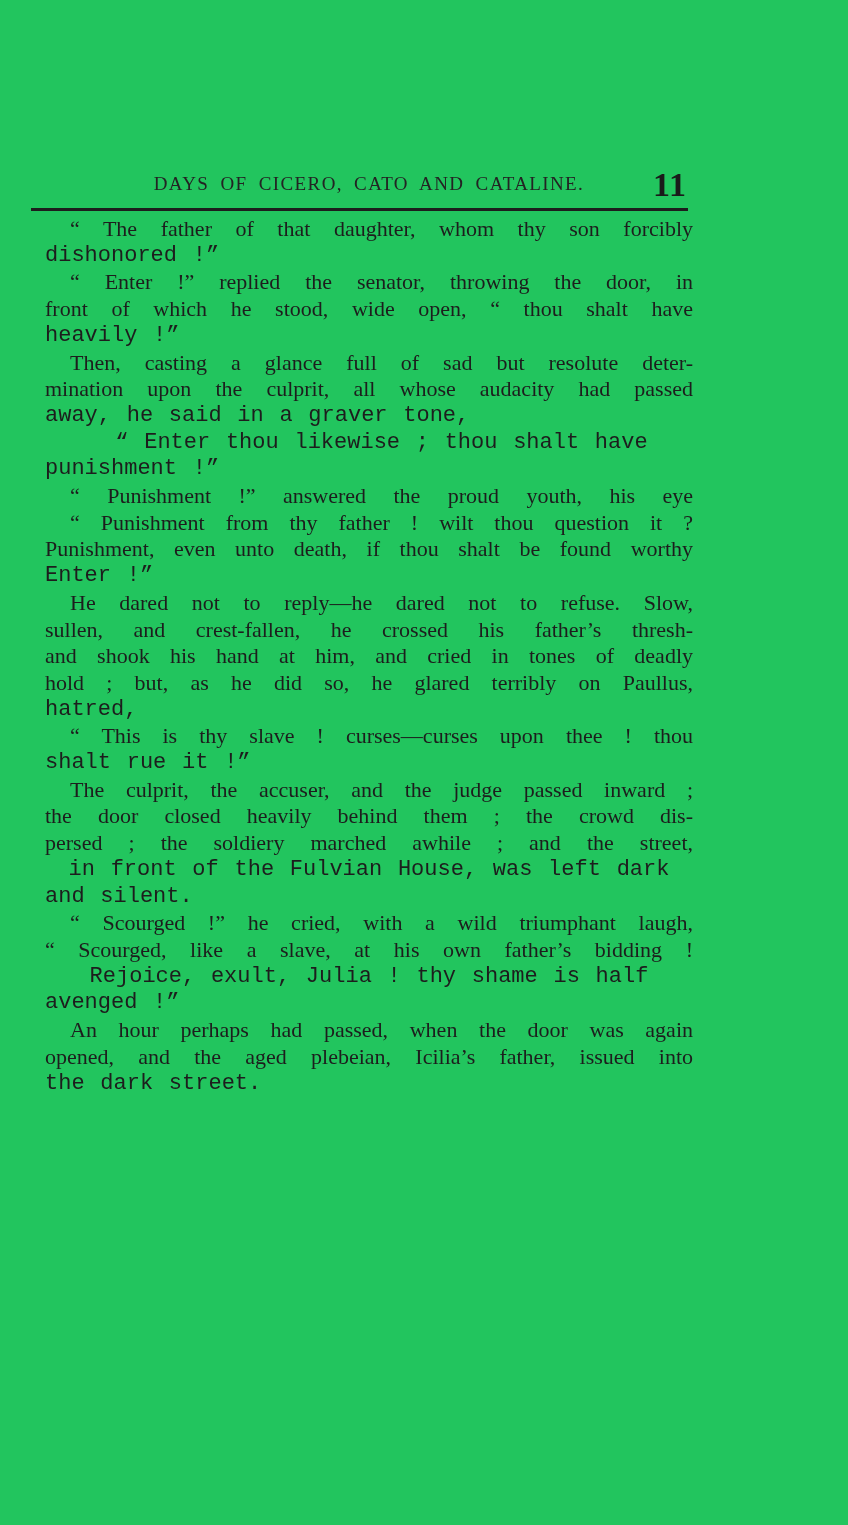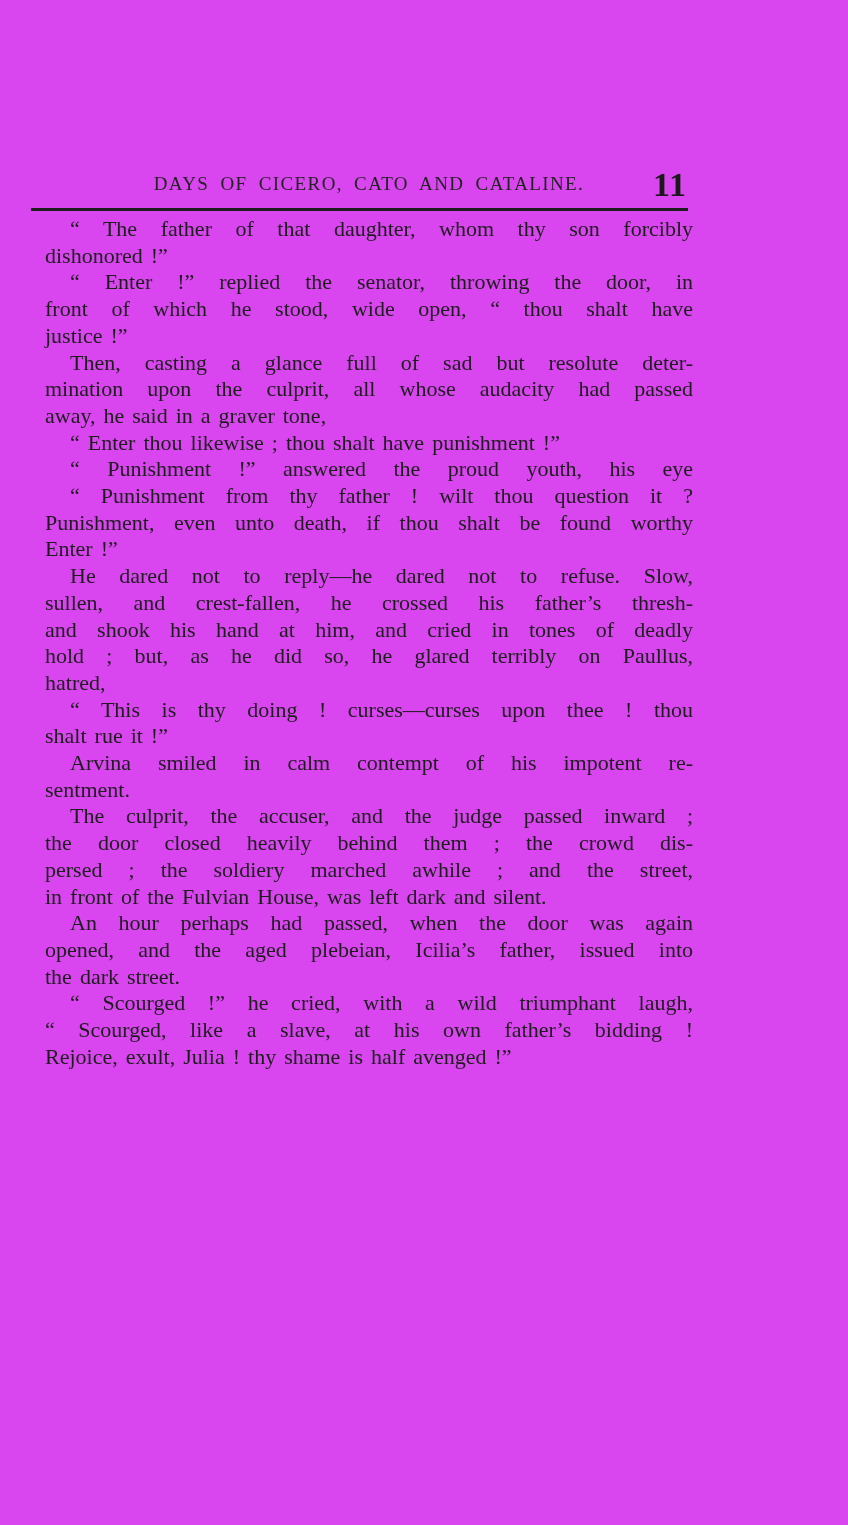--- a/index.html
+++ b/index.html
@@ -4,21 +4,21 @@
 <style>
   html, body {
     margin: 0;
     padding: 0;
     background: #ffffff;
   }
   .sheet {
     position: relative;
     width: 848px;
     height: 1525px;
-    background: #d946ef;
+    background: #22c55e;
     font-family: "Liberation Serif", serif;
     color: #1c1c1c;
     overflow: hidden;
   }
   .running-header {
     position: absolute;
     left: 45px;
     top: 170px;
     width: 648px;
     height: 30px;
@@ -63,22 +63,23 @@
     color: #1d1d1d;
   }
   .para {
     margin: 0;
   }
   .line {
     text-align: justify;
     text-align-last: justify;
   }
   .line.last {
-    text-align: right;
+    text-align: center;
     text-align-last: left;
+    font-family: Liberation Mono, monospace;
   }
   .line.indent {
     text-indent: 25px;
   }
 </style>
 </head>
 <body>
 
 <div class="sheet">
   <div class="running-header">
@@ -87,21 +88,21 @@
   </div>
   <div class="header-rule"></div>
   <div class="page-body">
       <div class="para">
         <div class="line indent">“ The father of that daughter, whom thy son forcibly</div>
         <div class="line last">dishonored !”</div>
       </div>
       <div class="para">
         <div class="line indent">“ Enter !” replied the senator, throwing the door, in</div>
         <div class="line">front of which he stood, wide open, “ thou shalt have</div>
-        <div class="line last">justice !”</div>
+        <div class="line last">heavily !”</div>
       </div>
       <div class="para">
         <div class="line indent">Then, casting a glance full of sad but resolute deter-</div>
         <div class="line">mination upon the culprit, all whose audacity had passed</div>
         <div class="line last">away, he said in a graver tone,</div>
       </div>
       <div class="para">
         <div class="line last indent">“ Enter thou likewise ; thou shalt have punishment !”</div>
       </div>
       <div class="para">
@@ -113,37 +114,33 @@
         <div class="line last">Enter !”</div>
       </div>
       <div class="para">
         <div class="line indent">He dared not to reply—he dared not to refuse.  Slow,</div>
         <div class="line">sullen, and crest-fallen, he crossed his father’s thresh-</div>
         <div class="line">and shook his hand at him, and cried in tones of deadly</div>
         <div class="line">hold ; but, as he did so, he glared terribly on Paullus,</div>
         <div class="line last">hatred,</div>
       </div>
       <div class="para">
-        <div class="line indent">“ This is thy doing ! curses—curses upon thee ! thou</div>
+        <div class="line indent">“ This is thy slave ! curses—curses upon thee ! thou</div>
         <div class="line last">shalt rue it !”</div>
-      </div>
-      <div class="para">
-        <div class="line indent">Arvina smiled in calm contempt of his impotent re-</div>
-        <div class="line last">sentment.</div>
       </div>
       <div class="para">
         <div class="line indent">The culprit, the accuser, and the judge passed inward ;</div>
         <div class="line">the door closed heavily behind them ; the crowd dis-</div>
         <div class="line">persed ; the soldiery marched awhile ; and the street,</div>
         <div class="line last">in front of the Fulvian House, was left dark and silent.</div>
       </div>
       <div class="para">
+        <div class="line indent">“ Scourged !” he cried, with a wild triumphant laugh,</div>
+        <div class="line">“ Scourged, like a slave, at his own father’s bidding !</div>
+        <div class="line last">Rejoice, exult, Julia ! thy shame is half avenged !”</div>
+      </div>
+      <div class="para">
         <div class="line indent">An hour perhaps had passed, when the door was again</div>
         <div class="line">opened, and the aged plebeian, Icilia’s father, issued into</div>
         <div class="line last">the dark street.</div>
-      </div>
-      <div class="para">
-        <div class="line indent">“ Scourged !” he cried, with a wild triumphant laugh,</div>
-        <div class="line">“ Scourged, like a slave, at his own father’s bidding !</div>
-        <div class="line last">Rejoice, exult, Julia ! thy shame is half avenged !”</div>
       </div>
     </div>
 </div>
 
 </body></html>

